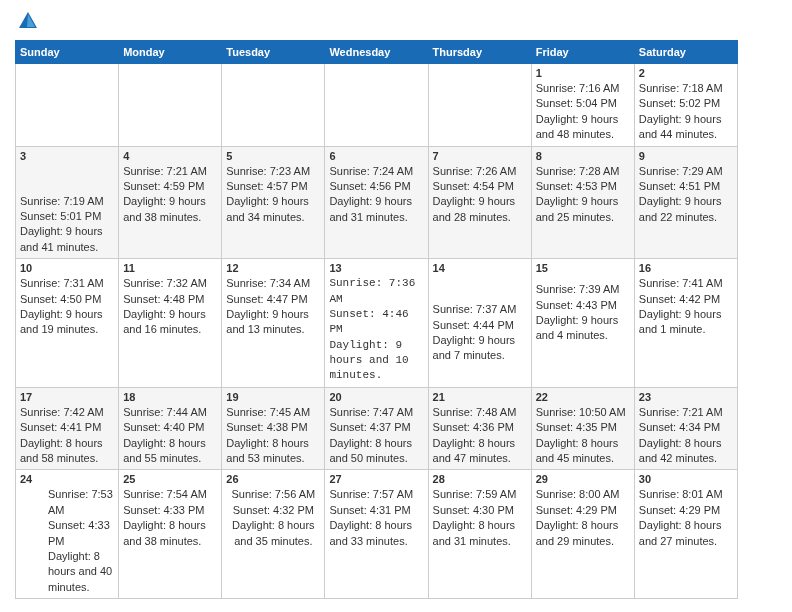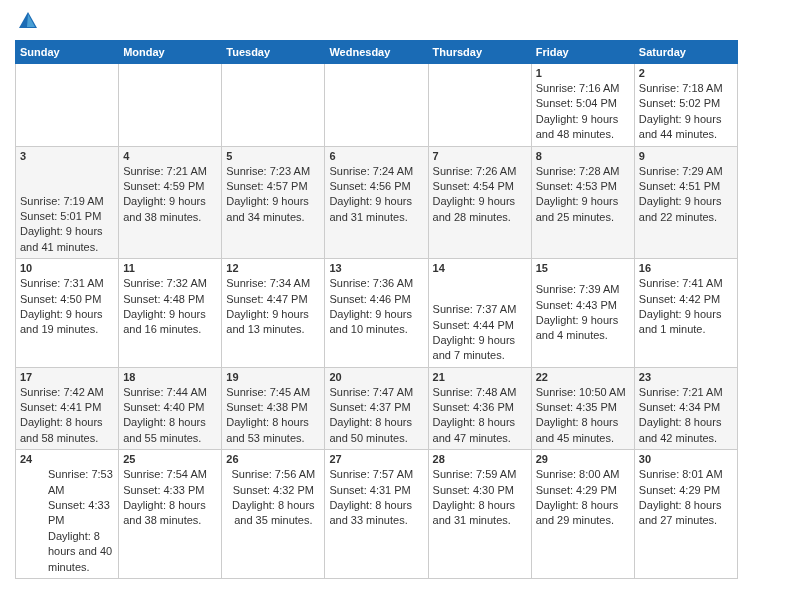--- a/index.html
+++ b/index.html
@@ -170,21 +170,21 @@
 Daylight: 9 hours and 16 minutes.</div>
           </td>
           <td>
             <span class="day-num">12</span>
             <div class="day-info" style="white-space: pre-line;">Sunrise: 7:34 AM
 Sunset: 4:47 PM
 Daylight: 9 hours and 13 minutes.</div>
           </td>
           <td>
             <span class="day-num">13</span>
-            <div class="day-info" style="white-space: pre-line;">Sunrise: 7:36 AM
+            <div class="day-info" style="white-space: pre-line; font-family: Liberation Mono, monospace;">Sunrise: 7:36 AM
 Sunset: 4:46 PM
 Daylight: 9 hours and 10 minutes.</div>
           </td>
           <td>
             <span class="day-num">14</span>
             <div class="day-info" style="white-space: pre-line; margin-top: 28px;">Sunrise: 7:37 AM
 Sunset: 4:44 PM
 Daylight: 9 hours and 7 minutes.</div>
           </td>
           <td>

